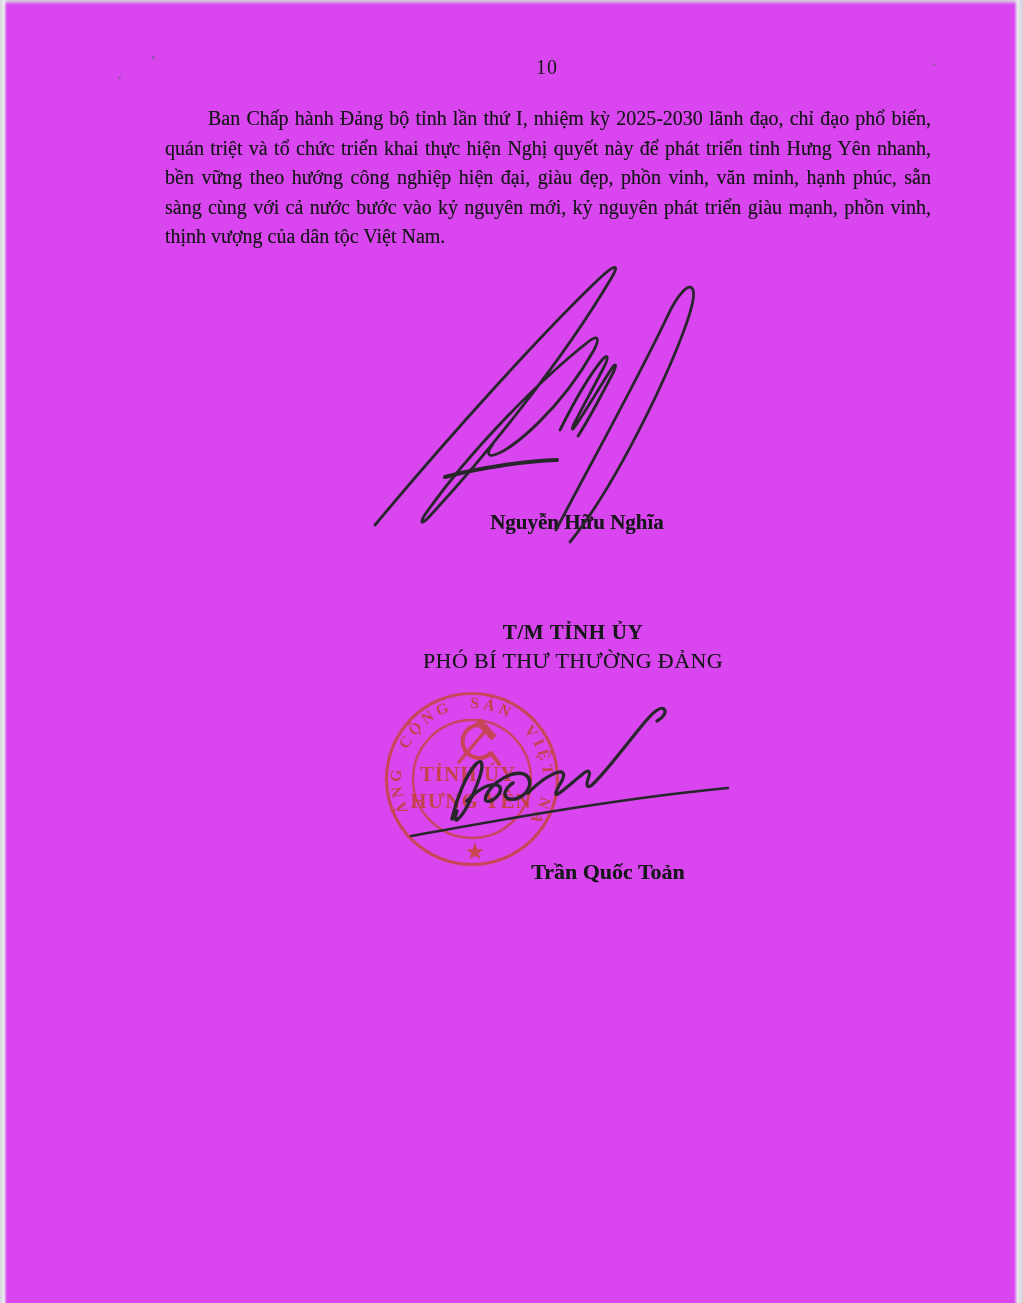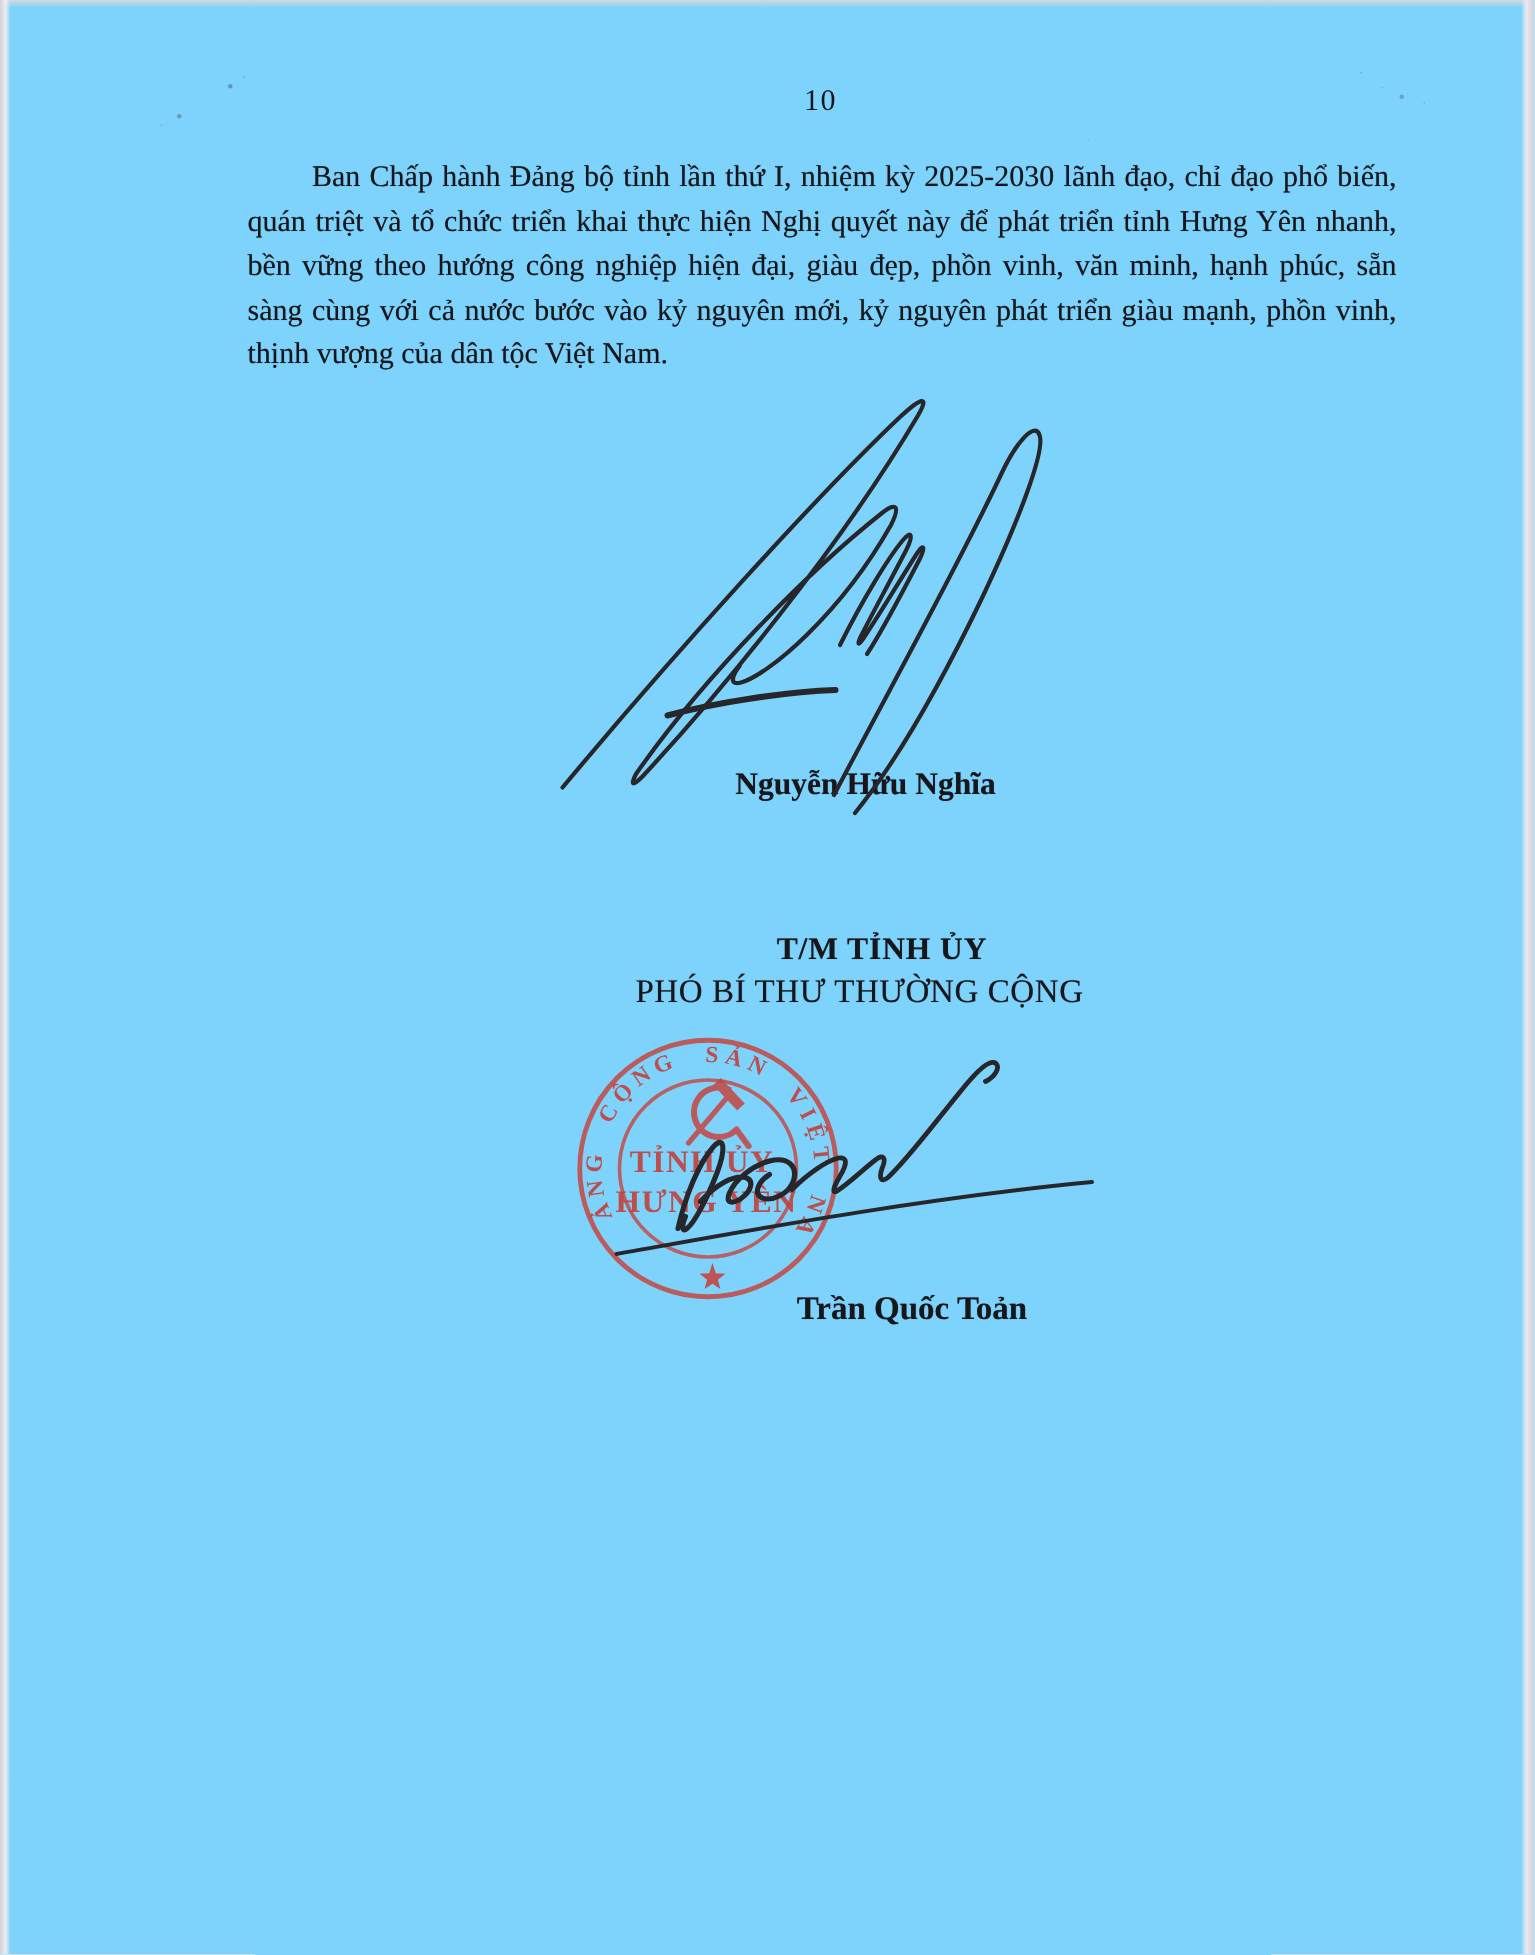--- a/index.html
+++ b/index.html
@@ -1,19 +1,19 @@
 <!DOCTYPE html>
 <html lang="vi"><head>
 <meta charset="utf-8">
 <style>
   html,body{margin:0;padding:0;background:#f4f4f6;}
   .page{
     position:relative;
     width:1023px;height:1303px;
-    background:#7dd3fc;
+    background:#d946ef;
     overflow:hidden;
     font-family:"Liberation Serif","DejaVu Serif",serif;
     color:#17171b;
   }
   
   .edge-left{position:absolute;left:0;top:0;width:7px;height:100%;
     background:linear-gradient(to right,#d3d3db,#ececf1 55%,rgba(255,255,255,0));}
   .edge-top{position:absolute;left:0;top:0;width:100%;height:5px;
     background:linear-gradient(to bottom,#d6d6dd,rgba(255,255,255,0));}
   .edge-right{position:absolute;right:0;top:0;width:9px;height:100%;
@@ -37,21 +37,21 @@
     font-size:20px;line-height:29.6px;
     text-align:justify;text-indent:43px;margin:0;
     text-shadow:0 0 .5px rgba(23,23,27,.55);
   }
   .c-text{position:absolute;transform:translateX(-50%);white-space:nowrap;
     text-shadow:0 0 .5px rgba(23,23,27,.5);}
   .h-bold{font-weight:bold;}
   .tm-doan{left:578px;top:288px;font-size:21px;letter-spacing:.4px;}
   .signer-1{left:577px;top:510px;font-size:21px;}
   .attestation-line{left:572px;top:558px;font-size:20px;}
-  .tm-tinhuy{left:588px;top:620px;font-size:21px;letter-spacing:.6px;}
+  .tm-tinhuy{left:573px;top:620px;font-size:21px;letter-spacing:.6px;}
   .pho-bi-thu{left:573px;top:648px;font-size:22px;letter-spacing:.4px;}
   .signer-2{left:608px;top:859px;font-size:22px;}
   .overlay{position:absolute;left:0;top:0;width:1023px;height:1303px;pointer-events:none;}
   .ink{stroke:#26262b;fill:none;stroke-linecap:round;stroke-linejoin:round;}
   .seal-stroke{stroke:#c6453f;fill:none;}
   .seal-text{fill:#c2413c;font-family:"Liberation Serif","DejaVu Serif",serif;font-weight:bold;}
 </style>
 </head>
 <body>
 
@@ -63,21 +63,21 @@
   <div class="speck"></div>
 
   <div class="page-number">10</div>
 
   <p class="body-paragraph">Ban Chấp hành Đảng bộ tỉnh lần thứ I, nhiệm kỳ 2025-2030 lãnh đạo, chỉ đạo phổ biến, quán triệt và tổ chức triển khai thực hiện Nghị quyết này để phát triển tỉnh Hưng Yên nhanh, bền vững theo hướng công nghiệp hiện đại, giàu đẹp, phồn vinh, văn minh, hạnh phúc, sẵn sàng cùng với cả nước bước vào kỷ nguyên mới, kỷ nguyên phát triển giàu mạnh, phồn vinh, thịnh vượng của dân tộc Việt Nam.</p>
 
   <div class="c-text h-bold signer-1">Nguyễn Hữu Nghĩa</div>
 
 
   <div class="c-text h-bold tm-tinhuy">T/M TỈNH ỦY</div>
-  <div class="c-text pho-bi-thu">PHÓ BÍ THƯ THƯỜNG CỘNG</div>
+  <div class="c-text pho-bi-thu">PHÓ BÍ THƯ THƯỜNG ĐẢNG</div>
   <div class="c-text h-bold signer-2">Trần Quốc Toản</div>
 
   <svg class="overlay" viewBox="0 0 1023 1303">
 
     <g>
       <circle cx="472" cy="779" r="85.5" class="seal-stroke" stroke-width="3.2" opacity=".85"></circle>
       <circle cx="472" cy="779" r="59" class="seal-stroke" stroke-width="2.4" opacity=".8"></circle>
 
       <defs>
         <path id="ringPath" d="M 414 820 A 71 71 0 1 1 530 820" fill="none"></path>

